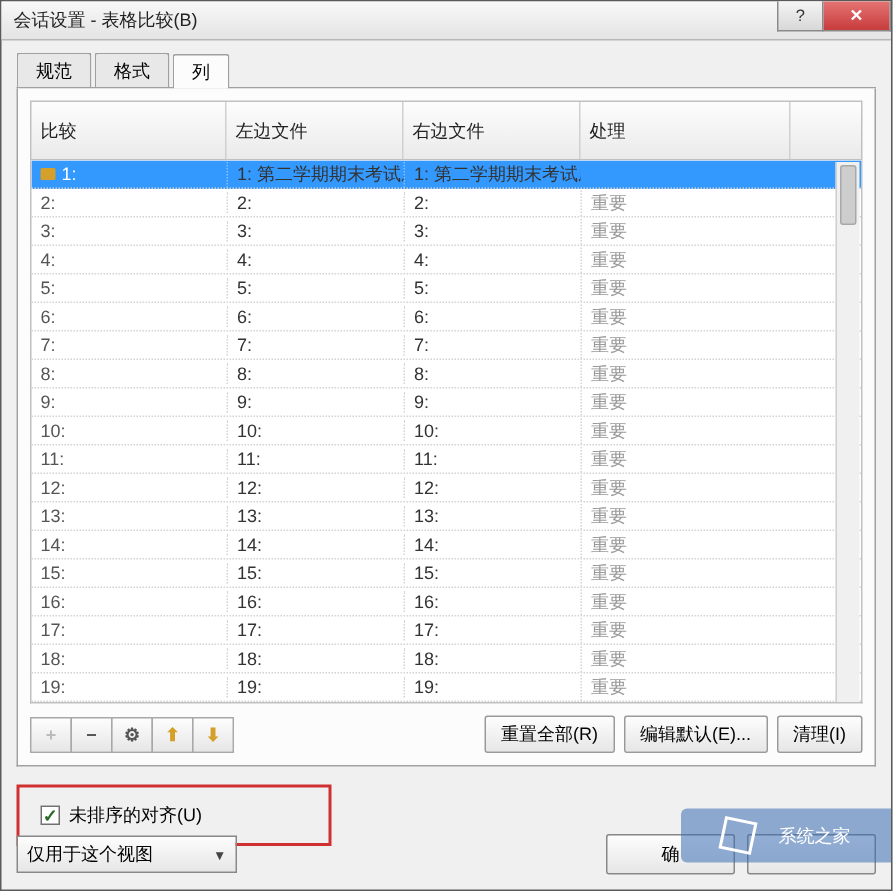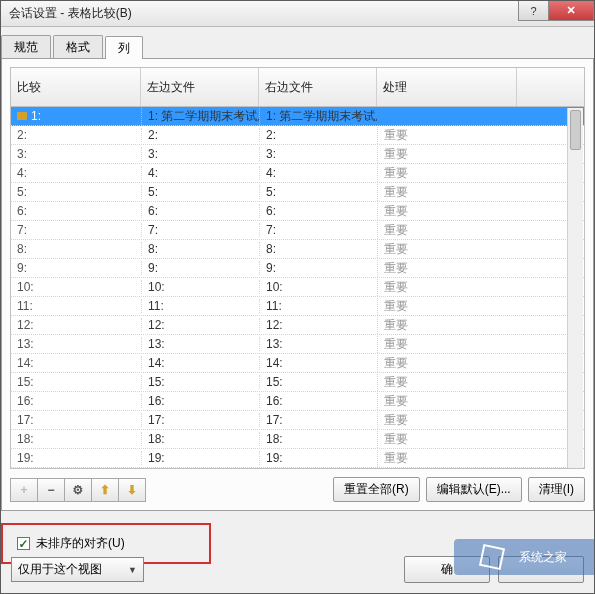--- a/index.html
+++ b/index.html
@@ -21,21 +21,21 @@
   width: 30px; height: 20px; border: 1px solid #8a8a8a; border-top: none;
   background: linear-gradient(#f4f4f4, #d8d8d8); display: flex;
   align-items: center; justify-content: center; font-size: 11px; color: #333;
 }
 .ctrl-btn.help { border-right: none; }
 .ctrl-btn.close {
   width: 46px; background: linear-gradient(#e57373, #c83c3c);
   color: #fff; font-weight: bold;
 }
 
-.content { padding: 8px 0; }
+.content { padding: 8px 10px; }
 
 .tabs { display: flex; border-bottom: 1px solid #a0a0a0; height: 24px; }
 .tab {
   padding: 3px 12px; border: 1px solid #a0a0a0; border-bottom: none;
   background: #e8e8e8; margin-right: 2px; border-radius: 2px 2px 0 0;
   cursor: pointer;
 }
 .tab.active { background: #fcfcfc; position: relative; top: 1px; }
 
 .panel {
@@ -115,21 +115,21 @@
   display:flex; align-items:center; justify-content:center; font-size:10px;
   color:#2a6b2a; font-weight:bold;
 }
 
 .footer {
   position: absolute; bottom: 10px; left: 10px; right: 10px;
   display:flex; align-items:center;
 }
 .dropdown {
   border: 1px solid #888; background: linear-gradient(#fdfdfd,#e6e6e6);
-  padding: 3px 6px; display:flex; align-items:center; gap: 26px;
+  padding: 3px 6px; display:flex; align-items:center; gap: 40px;
 }
 .dd-arrow { font-size: 9px; color:#444; }
 .footer-btns { margin-left:auto; display:flex; gap: 8px; }
 .big-btn {
   width: 86px; padding: 4px 0; text-align:center;
   border: 1px solid #888; background: linear-gradient(#fdfdfd,#e6e6e6);
   border-radius: 2px;
 }
 
 .watermark {

